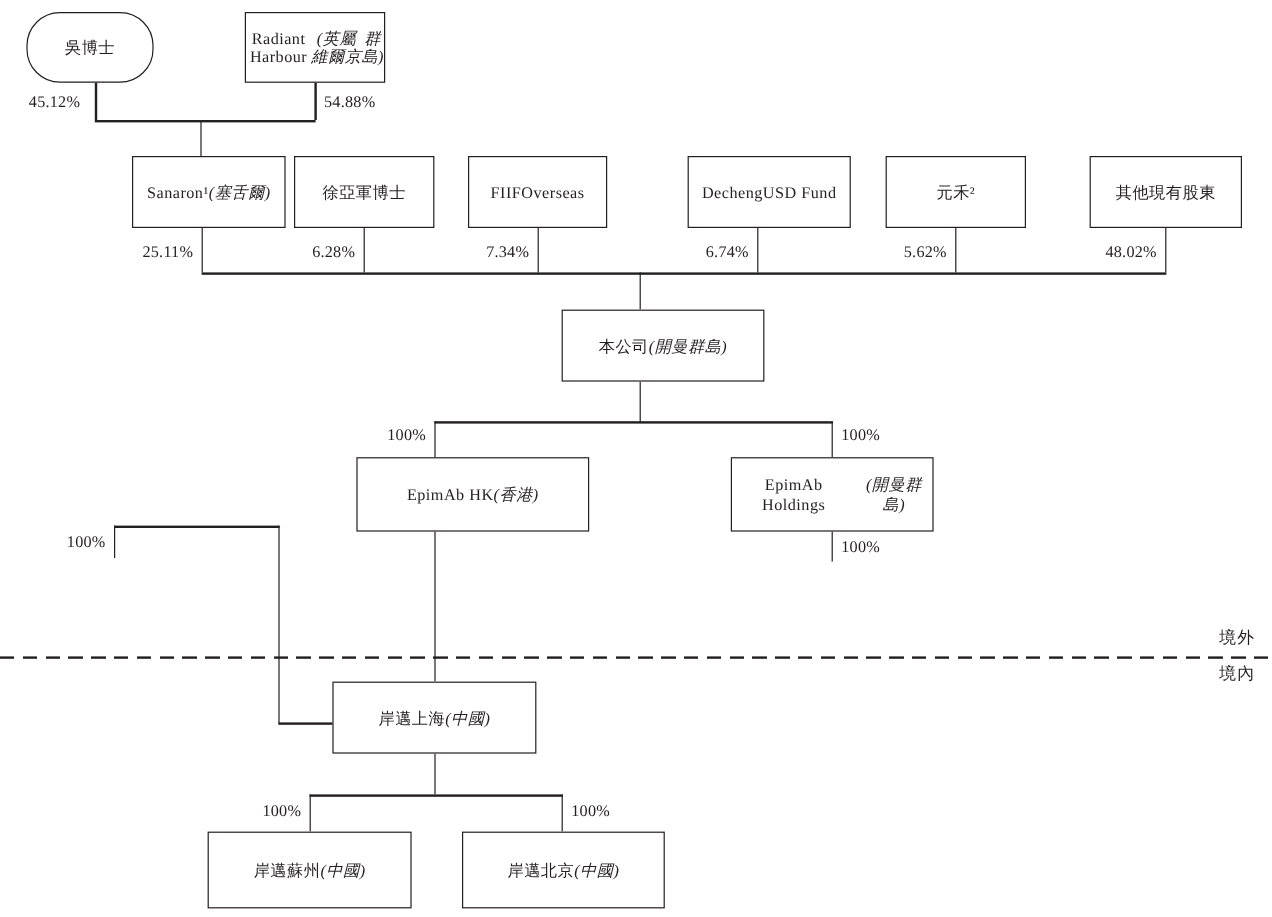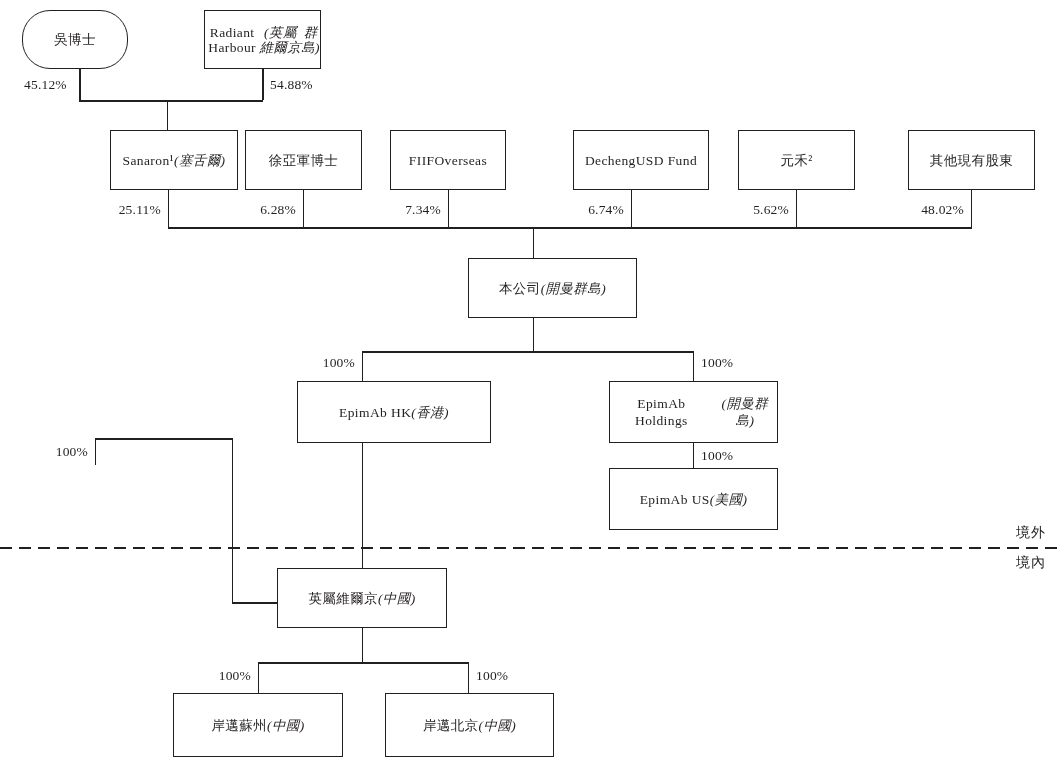--- a/index.html
+++ b/index.html
@@ -152,28 +152,24 @@
   <div class="node" style="left:278px;top:381px;width:194px;height:62px;margin-left:19px;">
     <span>EpimAb HK</span>
     <span class="it">(香港)</span>
   </div>
 
   <div class="node" style="left:609px;top:381px;width:169px;height:62px;">
     <span>EpimAb Holdings</span>
     <span class="it">(開曼群島)</span>
   </div>
 
-  <div class="node" style="left:609px;top:468px;width:169px;height:62px;">
-    <span>EpimAb US</span>
-    <span class="it">(美國)</span>
-  </div>
 
 
   <div class="node" style="left:277px;top:568px;width:170px;height:60px;">
-    <span>英屬維爾京</span>
+    <span>岸邁上海</span>
     <span class="it">(中國)</span>
   </div>
 
   <div class="node" style="left:173px;top:693px;width:170px;height:64px;">
     <span>岸邁蘇州</span>
     <span class="it">(中國)</span>
   </div>
 
   <div class="node" style="left:385px;top:693px;width:169px;height:64px;">
     <span>岸邁北京</span>

